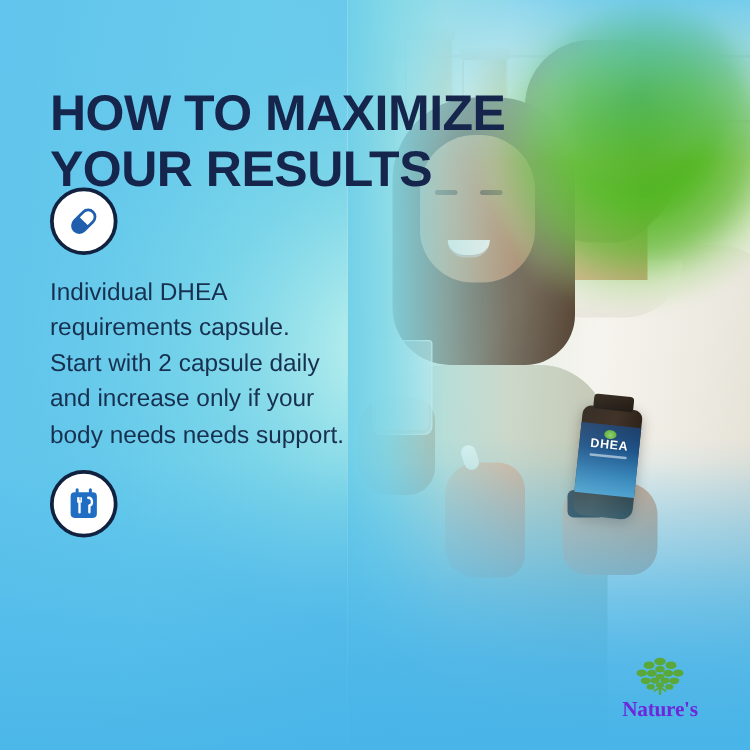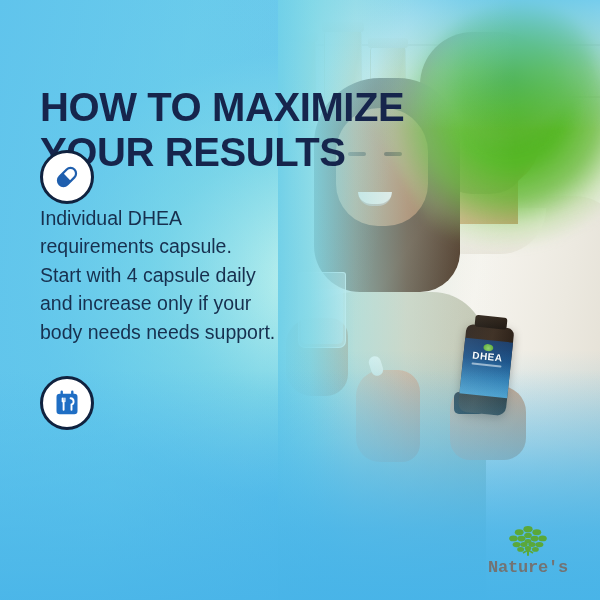--- a/index.html
+++ b/index.html
@@ -262,21 +262,21 @@
     background: linear-gradient(180deg, rgba(78,185,234,0) 0%, rgba(76,183,233,0.35) 38%, rgba(74,181,232,0.8) 72%, rgba(72,180,232,0.97) 100%);
   }
   .photo-fade-top {
     position: absolute; left: 0; right: 0; top: 0; height: 130px;
     background: linear-gradient(180deg, rgba(95,198,236,0.85) 0%, rgba(120,210,236,0.35) 55%, rgba(255,255,255,0) 100%);
   }
 
   
   .heading {
     position: absolute;
-    left: 40px; top: 58px;
+    left: 40px; top: 42px;
     width: 470px;
     color: #16254c;
     font-size: 40px;
     font-weight: 800;
     line-height: 1.12;
     letter-spacing: -0.4px;
     text-transform: uppercase;
   }
   .heading .l2 { display: block; }
 
@@ -288,39 +288,39 @@
     width: 54px; height: 54px;
     border-radius: 50%;
     background: #ffffff;
     border: 3px solid #10223f;
     box-sizing: border-box;
     display: flex;
     align-items: center;
     justify-content: center;
   }
   .block-text {
-    margin-top: 0;
+    margin-top: 16px;
     color: #17304f;
     font-size: 19.5px;
     line-height: 1.46;
     font-weight: 400;
   }
   .block-text .ln { display: block; white-space: nowrap; }
 
   
   .logo {
     position: absolute;
     right: 20px; bottom: 24px;
     width: 104px;
     text-align: center;
   }
   .logo-mark { display: block; margin: 0 auto 1px; }
   .logo-word {
-    color: #737373;
-    font-family: Liberation Mono, monospace;
+    color: #6d28d9;
+    font-family: Liberation Serif, serif;
     font-weight: 700;
     font-size: 17px;
     line-height: 1.0;
     letter-spacing: -0.2px;
   }
   .logo-word .w2 { display: block; font-size: 16.5px; }
   .logo-word sup { font-size: 8px; vertical-align: super; }
 </style>
 </head>
 <body>
@@ -403,21 +403,21 @@
       <svg width="30" height="30" viewBox="0 0 30 30" aria-hidden="true">
         <g transform="rotate(-45 15 15)">
           <rect x="4.5" y="9.5" width="21" height="11" rx="5.5" fill="#ffffff" stroke="#1f5fae" stroke-width="2.2"></rect>
           <path d="M4.5 15 a5.5 5.5 0 0 1 5.5 -5.5 h5 v11 h-5 A5.5 5.5 0 0 1 4.5 15 z" fill="#1f5fae"></path>
         </g>
       </svg>
     </div>
     <div class="block-text">
       <span class="ln">Individual DHEA</span>
       <span class="ln">requirements capsule.</span>
-      <span class="ln">Start with 4 capsule daily</span>
+      <span class="ln">Start with 2 capsule daily</span>
       <span class="ln">and increase only if your</span>
       <span class="ln">body needs needs support.</span>
     </div>
   </div>
 
   <div class="block block-2">
     <div class="icon-circle">
       <svg width="30" height="30" viewBox="0 0 30 30" aria-hidden="true">
         <rect x="8.5" y="2.5" width="2.4" height="5" rx="1.2" fill="#1f6ec4"></rect>
         <rect x="19.1" y="2.5" width="2.4" height="5" rx="1.2" fill="#1f6ec4"></rect>

